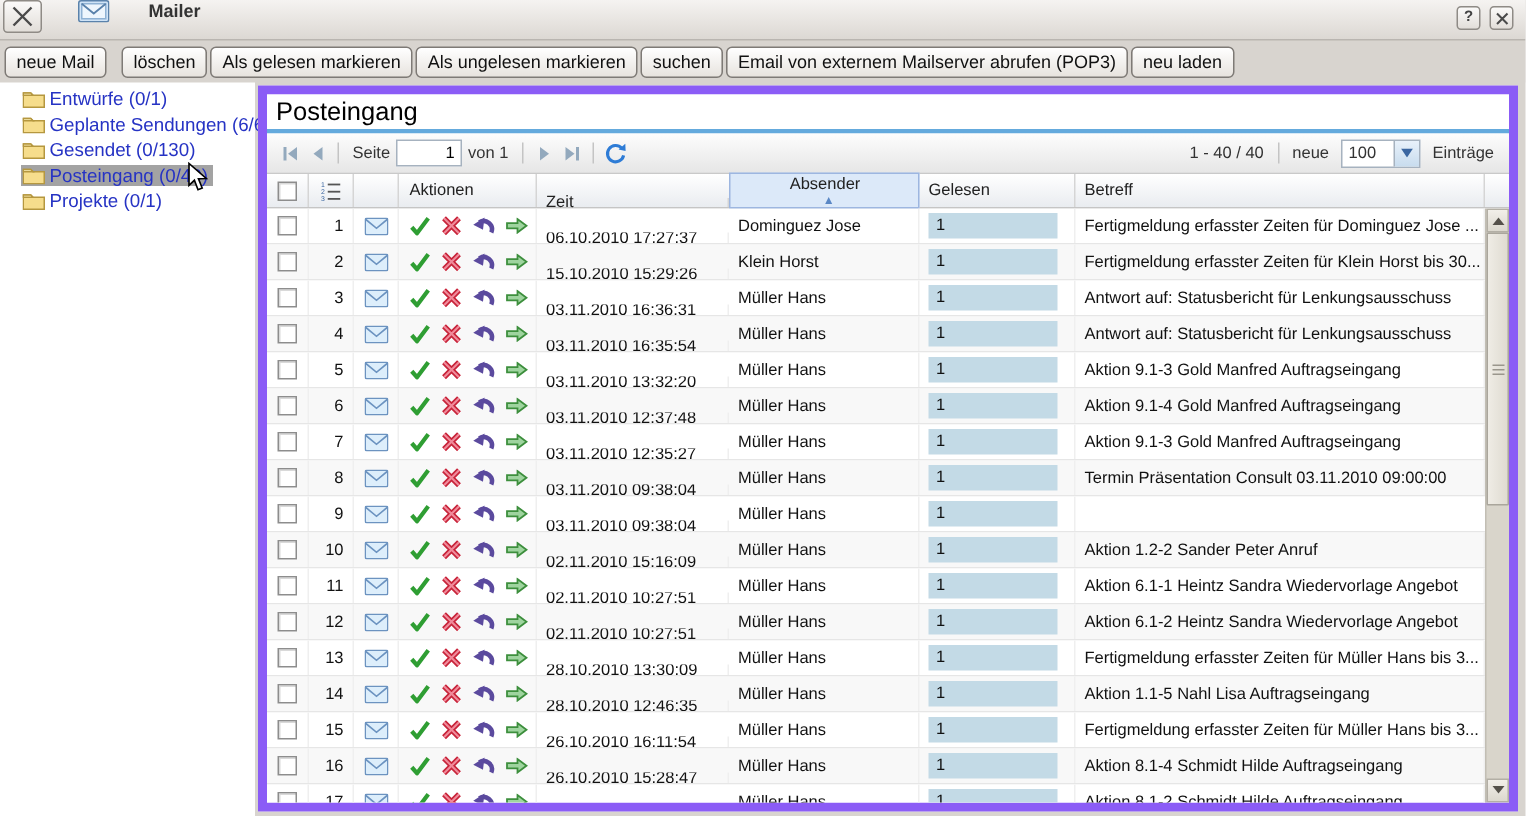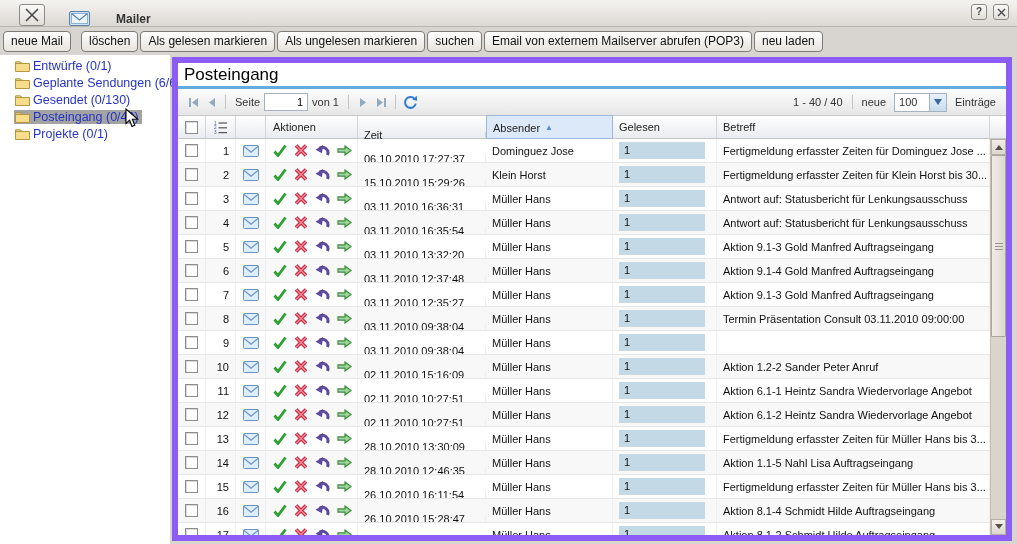--- a/index.html
+++ b/index.html
@@ -1,20 +1,20 @@
 <!DOCTYPE html>
 <html><head>
 <meta charset="utf-8">
 <style>
   * { margin:0; padding:0; box-sizing:border-box; }
   html,body { width:1017px; height:544px; overflow:hidden; }
   body { font-family:"Liberation Sans","DejaVu Sans",sans-serif; background:#d8d4cf; position:relative; font-size:12px; color:#222; }
 
   
-  .titlebar { height:27px; background:linear-gradient(#f5f3f1,#dcd8d3); border-bottom:1px solid #b9b5b0; display:flex; align-items:flex-end; padding:0 19px; position:relative;gap:16px; }
+  .titlebar { height:27px; background:linear-gradient(#f5f3f1,#dcd8d3); border-bottom:1px solid #b9b5b0; display:flex; align-items:flex-start; padding:0 2px; position:relative;gap:16px; }
   .tb-bigbtn { width:26px; height:22px; border:1px solid #8f8b86; border-radius:3px; background:linear-gradient(#fbfaf9,#e2ded9); display:flex; align-items:center; justify-content:center; margin-right:8px; cursor:default; }
   .tb-appicon { display:flex; align-items:center; margin-right:10px; }
   .tb-title { font-weight:bold; color:#333; font-size:12px; }
   .tb-right { position:absolute; right:8px; top:4px; display:flex; gap:6px; }
   .tb-smallbtn { width:16px; height:16px; border:1px solid #8f8b86; border-radius:3px; background:linear-gradient(#fbfaf9,#e2ded9); font-size:10px; font-weight:bold; color:#444; display:flex; align-items:center; justify-content:center; line-height:1; }
 
   
   .toolbar { height:28px; display:flex; align-items:center; padding:0 3px; background:#d8d4cf; }
   .tbtn { height:21px; border:1px solid #7e7a76; border-radius:4px; background:linear-gradient(#ffffff,#e7e3de); padding:0 7px; font-size:12px; color:#111; margin-right:2px; white-space:nowrap; display:flex; align-items:center; }
   .tbtn.first { margin-right:10px; }
@@ -37,21 +37,21 @@
   .pg-input { width:44px; height:18px; border:1px solid #a6b2bf; font-size:11px; text-align:right; padding-right:4px; font-family:inherit; background:#fff; }
   .pg-label { margin:0 4px; white-space:nowrap; }
   .pg-spacer { flex:1; }
   .combo { display:flex; height:19px; border:1px solid #a6b2bf; background:#fff; align-items:stretch; margin:0 4px; }
   .combo-text { width:34px; font-size:11px; padding:2px 3px 0 4px; }
   .combo-btn { width:17px; background:linear-gradient(#e8f1fa,#c8dcee); border-left:1px solid #a6b2bf; display:flex; align-items:center; justify-content:center; }
 
   
   .grid-header { height:23px; display:flex; background:linear-gradient(#ffffff,#e9ecf0); border-bottom:1px solid #c5c5c5; font-size:11px; color:#222; }
   .hc { border-right:1px solid #d5d5d5; display:flex; align-items:center; padding:0 5px; white-space:nowrap; }
-  .hc.sorted { background:#dce9f9; border:1px solid #9db6e0; margin:-1px 0; padding-top:1px; }
+  .hc.sorted { background:#dce9f9; border:1px solid #9db6e0; margin:-1px 0; padding-top:1px;flex-direction:column; }
   .grid-body { flex:1; display:flex; overflow:hidden; }
   .rows { flex:1; overflow:hidden; }
   .grid-row { height:24px; display:flex; border-bottom:1px solid #e6e6e6; background:#fff; font-size:11px; color:#111; }
   .grid-row.alt { background:#f8f8f8; }
   .bc { border-right:1px solid #efefef; display:flex; align-items:center; overflow:hidden; white-space:nowrap; }
 
   .c-check { width:28px; justify-content:center; }
   .c-num   { width:30px; justify-content:flex-end; padding-right:6px; }
   .c-mail  { width:30px; justify-content:center; }
   .c-act   { width:92px; gap:7px; padding-left:7px; }

